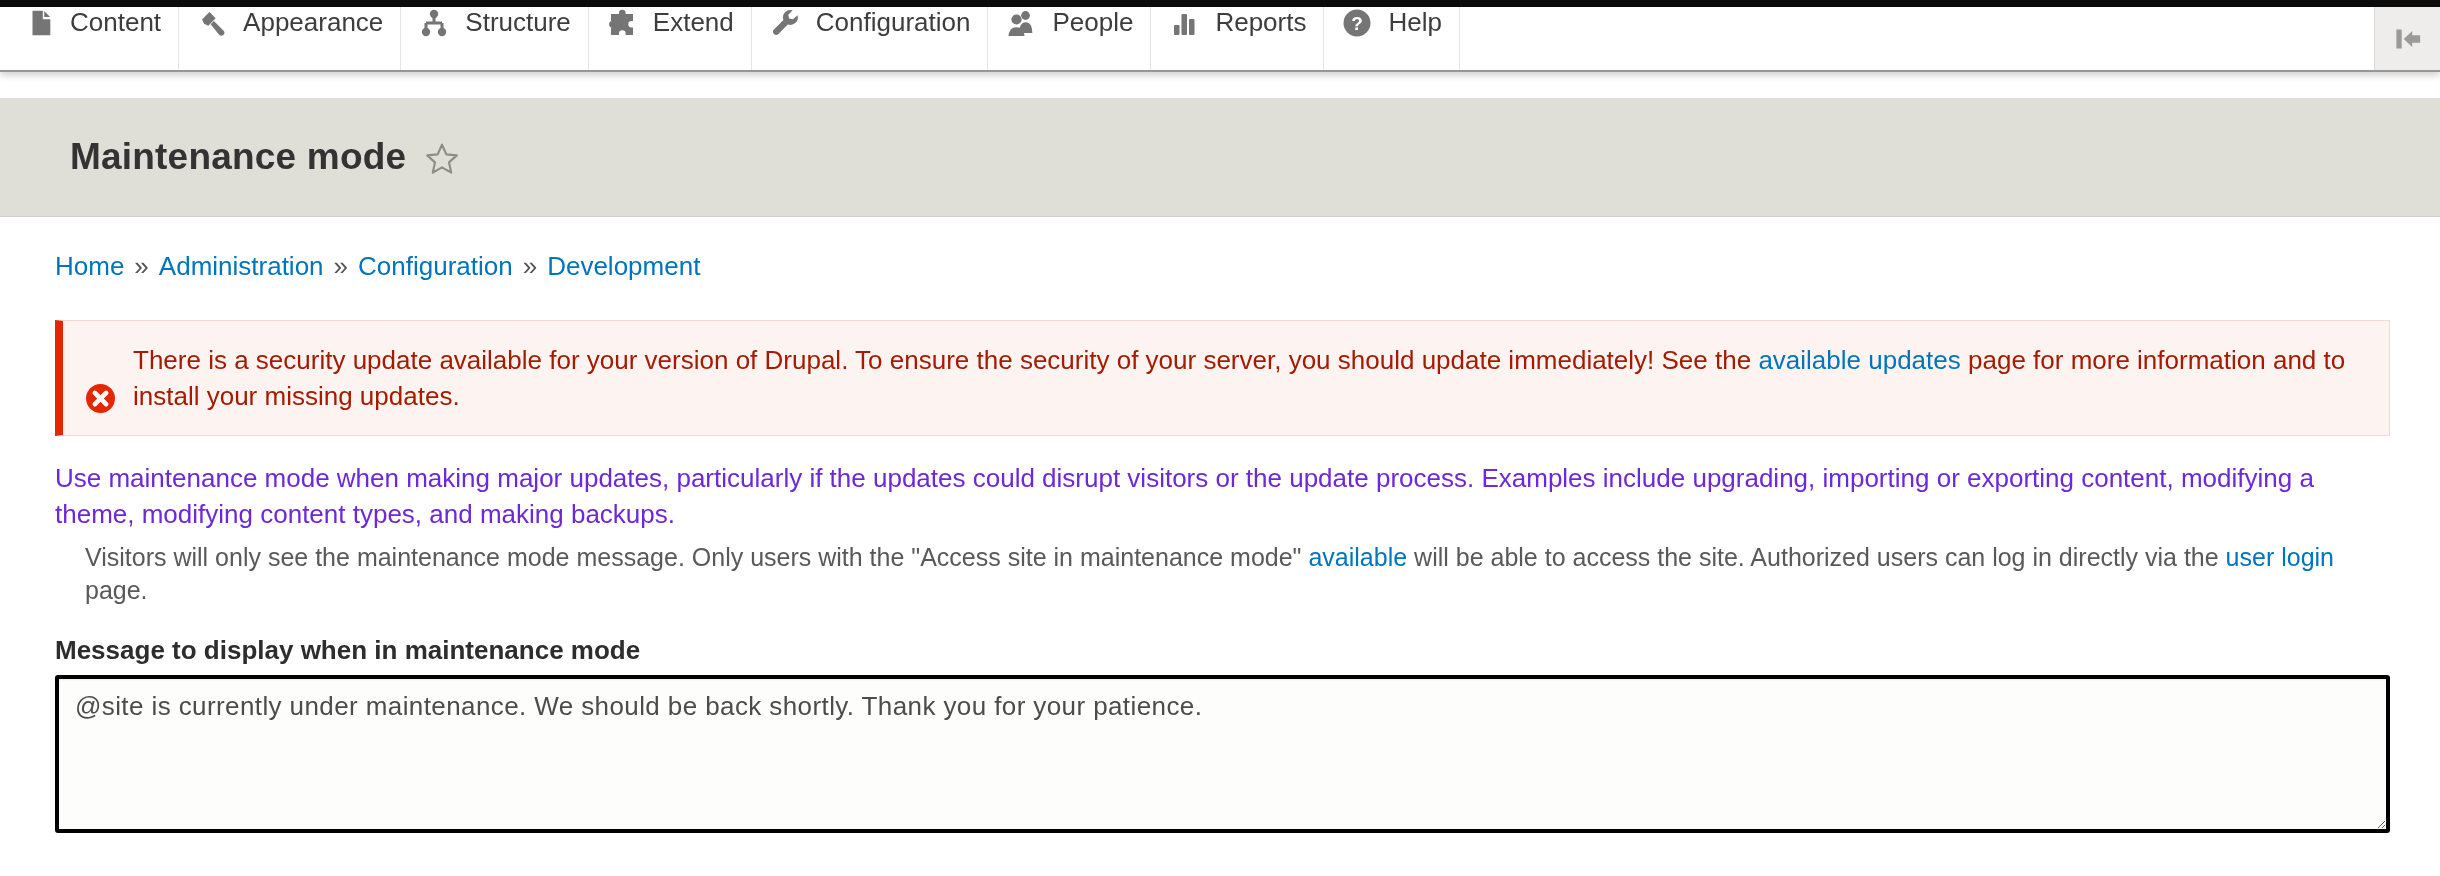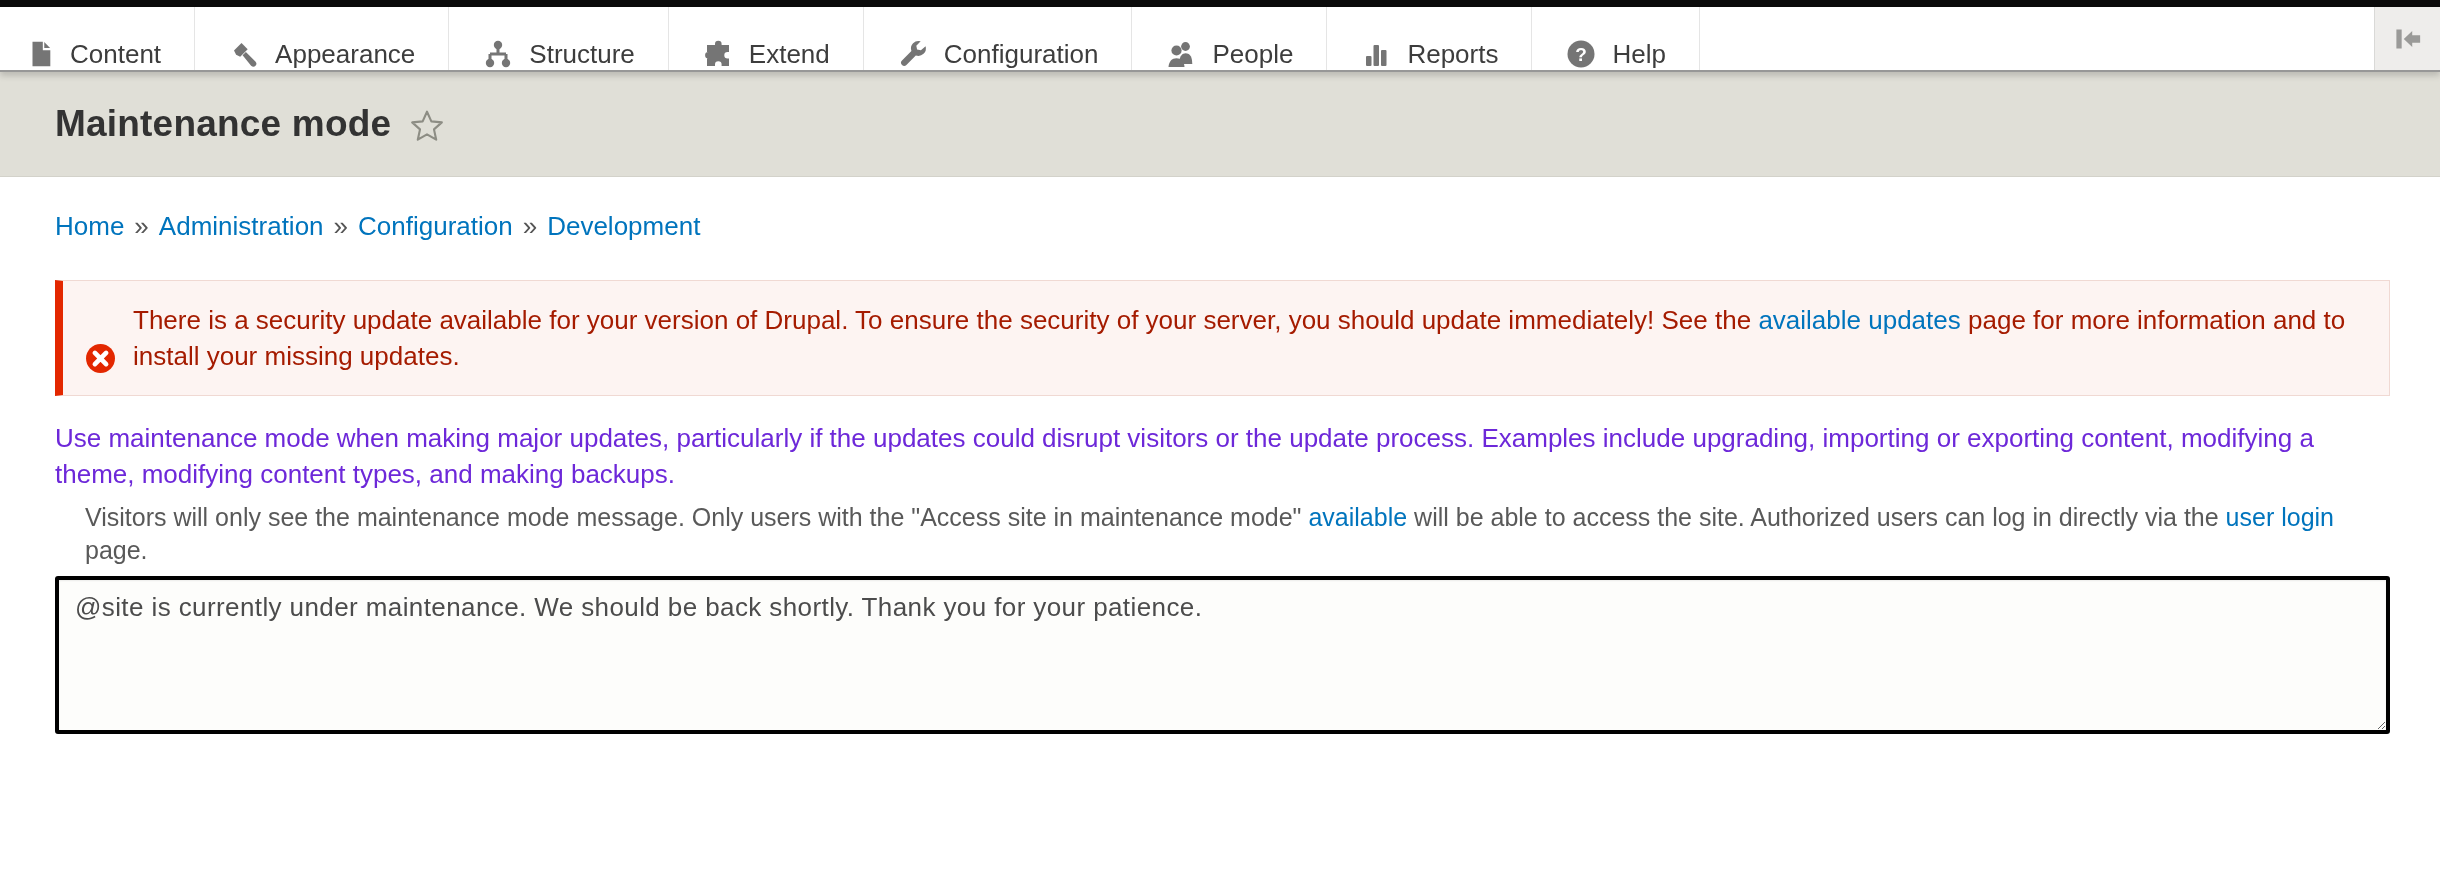--- a/index.html
+++ b/index.html
@@ -18,47 +18,48 @@
     height: 65px;
     display: flex;
     align-items: stretch;
     background: #ffffff;
     border-bottom: 2px solid #979797;
     box-shadow: 0 4px 6px rgba(0,0,0,0.16);
     position: relative;
     z-index: 5;
   }
   .toolbar-item {
-    display: flex; align-items: flex-end;
+    display: flex; align-items: flex-start;
     gap: 15px;
-    padding: 0 33px;
+    padding: 0 17px;
     border-right: 1px solid #e5e5e5;
     font-size: 26px;
     color: #3d3d3d;
     cursor: pointer;
     white-space: nowrap;
   }
   .toolbar-item:first-child { padding-left: 25px; }
   .toolbar-item .ticon { display: flex; align-items: center; }
   .toolbar-spacer { flex: 1; }
   .toolbar-collapse {
     width: 66px;
     background: #eeedeb;
     border-left: 1px solid #d9d9d7;
     display: flex; align-items: center; justify-content: center;
     cursor: pointer;
   }
 
   
   .title-band {
-    height: 105px;
+    height: 119px;
     background: #e0dfd7;
     border-bottom: 1px solid #d3d2ca;
     display: flex; align-items: center;
-    padding: 0 55px;
+    padding: 0 70px;
+    margin-top: 26px;
   }
   .title-band h1 {
     margin: 0;
     font-size: 37px;
     font-weight: bold;
     color: #333333;
     letter-spacing: 0.2px;
   }
   .star-wrap { margin-left: 18px; display: flex; align-items: center; cursor: pointer; margin-top: 4px; }
 
@@ -269,16 +270,17 @@
     </div>
   </div>
 
   <p class="intro">Use maintenance mode when making major updates, particularly if the updates could disrupt visitors or the update process. Examples include upgrading, importing or exporting content, modifying a theme, modifying content types, and making backups.</p>
 
 
   <div class="description">
     <span>Visitors will only see the maintenance mode message. Only users with the "Access site in maintenance mode" </span><a>available</a><span> will be able to access the site. Authorized users can log in directly via the </span><a>user login</a><span> page.</span>
   </div>
 
+  <div class="field-label">Message to display when in maintenance mode</div>
 
   <textarea spellcheck="false" style="">@site is currently under maintenance. We should be back shortly. Thank you for your patience.</textarea>
 
 </div>
 
 </body></html>

